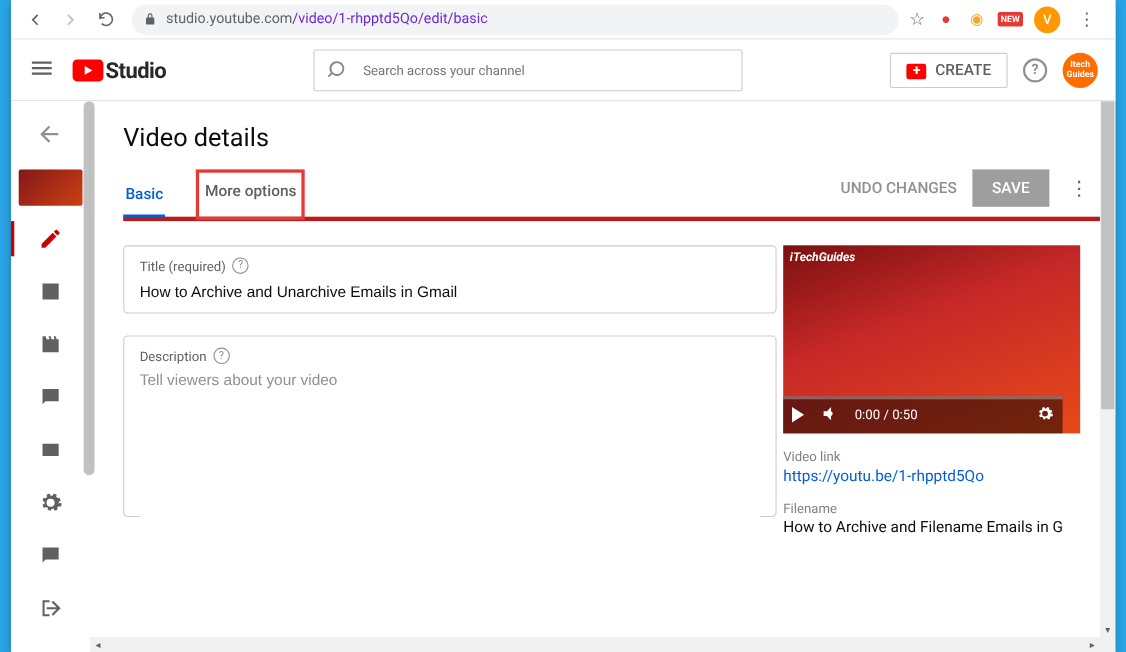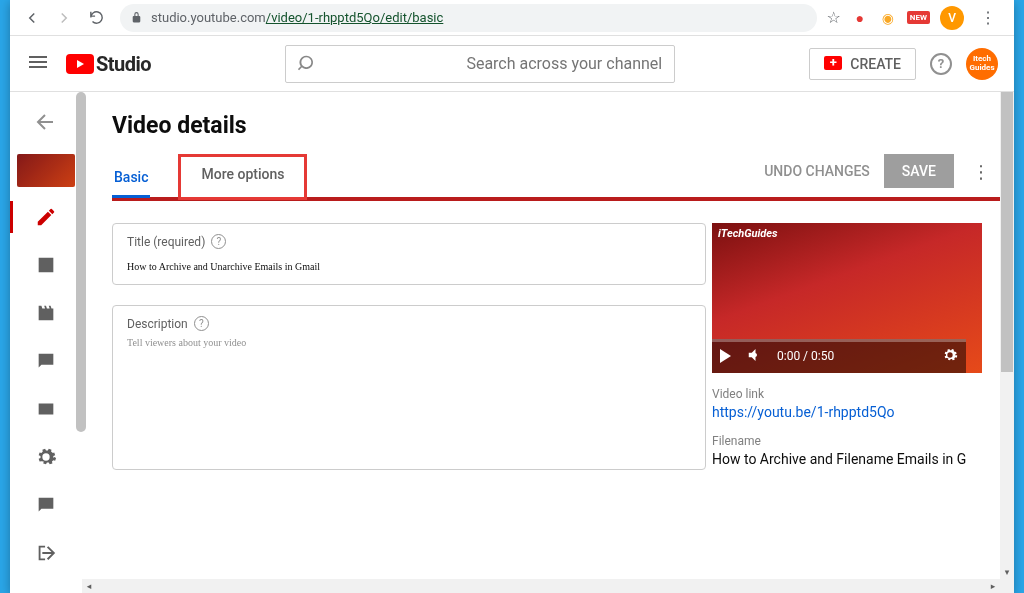--- a/index.html
+++ b/index.html
@@ -12,21 +12,21 @@
   .chrome-bar {
     height: 36px; background: #fff; display: flex; align-items: center;
     padding: 0 8px; gap: 4px; border-bottom: 1px solid #e0e0e0;
   }
   .nav-btn { width: 28px; height: 28px; display:flex; align-items:center; justify-content:center; color:#5f6368; cursor:pointer; border-radius:50%;}
   .nav-btn.disabled { color:#bdbdbd;}
   .url-bar {
     flex:1; height:28px; background:#f1f3f4; border-radius:14px; display:flex;
     align-items:center; padding:0 10px; margin:0 6px; color:#5f6368; font-size:13px; gap:8px;
   }
-  .url-text { color:#14532d;text-decoration:underline; }
+  .url-text { color:#6d28d9; }
   .url-domain { color:#5f6368; }
   .chrome-right { display:flex; align-items:center; gap:10px; padding-right:4px;}
   .ext-icon { width:18px; height:18px; display:flex; align-items:center; justify-content:center; font-size:14px;}
   .ext-new { background:#e53935; color:#fff; font-size:8px; font-weight:bold; padding:2px 3px; border-radius:2px; position:relative;}
   .star-icon { color:#5f6368; font-size:16px; margin-right:6px;}
   .avatar-v { width:24px; height:24px; border-radius:50%; background:#ff9800; color:#fff; display:flex; align-items:center; justify-content:center; font-size:12px; font-weight:500;}
   
   .studio-header {
     height:56px; display:flex; align-items:center; padding:0 16px;
     border-bottom:1px solid #e0e0e0; gap:16px; background:#fff;
@@ -34,24 +34,24 @@
   .hamburger { width:24px; cursor:pointer; color:#606060;}
   .hamburger svg{width:24px;height:24px;}
   .logo { display:flex; align-items:center; gap:2px; font-weight:700; font-size:20px; color:#282828; letter-spacing:-0.5px;}
   .logo-yt { width:28px; height:20px; background:#ff0000; border-radius:4px; position:relative; display:flex; align-items:center; justify-content:center;}
   .logo-yt::after{content:'';border-left:7px solid #fff;border-top:4px solid transparent;border-bottom:4px solid transparent;}
   .search-wrap { flex:1; display:flex; justify-content:center;}
   .search-box {
     width:390px; height:38px; border:1px solid #ccc; border-radius:2px;
     display:flex; align-items:center; padding:0 12px; gap:12px; color:#888;
   }
-  .search-box input { border:none; outline:none; flex:1; font-size:16px; color:#701a75;text-align:right;}
+  .search-box input { border:none; outline:none; flex:1; font-size:12px; color:#701a75;}
   .header-right { display:flex; align-items:center; gap:14px;}
   .create-btn {
-    border:1px solid #ccc; padding:7px 14px; display:flex; align-items:flex-start;
+    border:1px solid #ccc; padding:7px 14px; display:flex; align-items:flex-end;
     gap:8px; font-size:14px; font-weight:500; color:#606060; cursor:pointer; border-radius:2px;
   }
   .create-icon{width:18px;height:14px;background:#ff0000;border-radius:2px;position:relative;display:flex;align-items:center;justify-content:center;}
   .create-icon::after{content:'+';color:#fff;font-size:13px;font-weight:bold;line-height:1;}
   .help-icon{width:22px;height:22px;border:2px solid #909090;border-radius:50%;color:#909090;display:flex;align-items:center;justify-content:center;font-size:13px;font-weight:bold;}
   .channel-avatar{width:32px;height:32px;border-radius:50%;background:#ff6d00;color:#fff;display:flex;align-items:center;justify-content:center;font-size:8px;font-weight:bold;line-height:1.1;text-align:center;}
   
   .body-wrap { flex:1; display:flex; overflow:hidden; position:relative;}
   .sidebar { width:72px; background:#fff; display:flex; flex-direction:column; align-items:center; padding-top:8px; overflow-y:auto;}
   .sb-back { color:#909090; padding:10px 0; cursor:pointer;}
@@ -60,43 +60,43 @@
   .thumb-mini::after{content:'';position:absolute;inset:0;background:rgba(0,0,0,0.05);}
   .sb-sep{width:56px;height:0;}
   .sb-item{width:72px;height:48px;display:flex;align-items:center;justify-content:center;cursor:pointer;position:relative;}
   .sb-item.active{color:#cc0000;}
   .sb-item.active::before{content:'';position:absolute;left:0;top:8px;bottom:8px;width:3px;background:#cc0000;}
   .sb-item svg, .sb-item .ico{width:22px;height:22px;color:#606060;}
   .sb-item.active svg{color:#cc0000;}
   .sb-scroll{position:absolute;left:66px;top:0;width:10px;height:340px;background:#c1c1c1;border-radius:5px;z-index:5;}
   
   .content{ flex:1; overflow:auto; padding:20px 10px 0 30px; position:relative;}
-  .page-title{ font-size:23px; font-weight:700; color:#0d0d0d; margin-bottom:18px;}
+  .page-title{ font-size:23px; font-weight:400; color:#0d0d0d; margin-bottom:18px;}
   .tabs-row{ display:flex; align-items:center; border-bottom:4px solid #b91c1c; position:relative; padding-right:10px;}
   .tabs{ display:flex; gap:28px; flex:1;}
   .tab{ padding:12px 2px; font-size:14px; font-weight:500; color:#606060; cursor:pointer; position:relative;}
   .tab.active{ color:#065fd4;}
   .tab.active::after{content:'';position:absolute;left:0;right:0;bottom:-1px;height:3px;background:#065fd4;}
-  .tab.highlighted{ border:3px solid #e53935; padding:9px 20px; margin:-3px 0;}
+  .tab.highlighted{ border:3px solid #e53935; padding:9px 5px; margin:-3px 0;}
   .tab-actions{display:flex;align-items:center;gap:14px; position:relative; top:-6px;}
   .undo-btn{color:#909090;font-size:14px;font-weight:500;cursor:pointer;}
   .save-btn{background:#9e9e9e;color:#fff;padding:9px 18px;font-size:14px;font-weight:500;border:none;cursor:pointer;}
   .more-dots{color:#606060;font-size:18px;cursor:pointer;padding:0 4px;}
   
   .editor-row{display:flex;gap:6px;margin-top:22px;}
   .left-col{flex:0 0 594px;}
   .field-box{border:1px solid #ccc;border-radius:4px;padding:10px 14px;margin-bottom:20px;}
   .field-label{font-size:12px;color:#606060;display:flex;align-items:center;gap:6px;margin-bottom:6px;}
   .field-help{width:15px;height:15px;border:1.5px solid #909090;border-radius:50%;display:flex;align-items:center;justify-content:center;font-size:10px;color:#909090;}
-  .field-input{border:none;outline:none;width:100%;font-size:10px;color:#0d0d0d;resize:none;font-family:Liberation Serif, serif;}
+  .field-input{border:none;outline:none;width:100%;font-size:14px;color:#0d0d0d;resize:none;font-family:Liberation Sans, sans-serif;}
   .field-input::placeholder{color:#909090;}
   .desc-box{height:165px;}
   
   .right-col{flex:0 0 270px;}
-  .preview-player{width:100%;height:150px;background:linear-gradient(160deg,#7b1010 0%,#c62828 40%,#e64a19 100%);position:relative;color:#fff;}
+  .preview-player{width:100%;height:171px;background:linear-gradient(160deg,#7b1010 0%,#c62828 40%,#e64a19 100%);position:relative;color:#fff;}
   .preview-brand{position:absolute;top:4px;left:6px;font-size:11px;font-weight:bold;font-style:italic;}
   .preview-title{position:absolute;top:64px;left:12px;right:12px;font-size:14px;font-weight:600;line-height:1.35;}
   .player-bar{position:absolute;left:0;right:16px;bottom:0;height:34px;background:rgba(0,0,0,0.5);display:flex;align-items:center;padding:0 8px;gap:14px;font-size:12px;}
   .player-progress{position:absolute;left:0;right:0;top:0;height:3px;background:rgba(255,255,255,0.3);}
   .play-tri{width:0;height:0;border-left:11px solid #fff;border-top:7px solid transparent;border-bottom:7px solid transparent;cursor:pointer;}
   .vol-ico svg{width:18px;height:18px;fill:#fff;}
   .player-time{font-size:12px;}
   .player-gear{margin-left:auto;cursor:pointer;}
   .player-gear svg{width:16px;height:16px;fill:#fff;}
   

